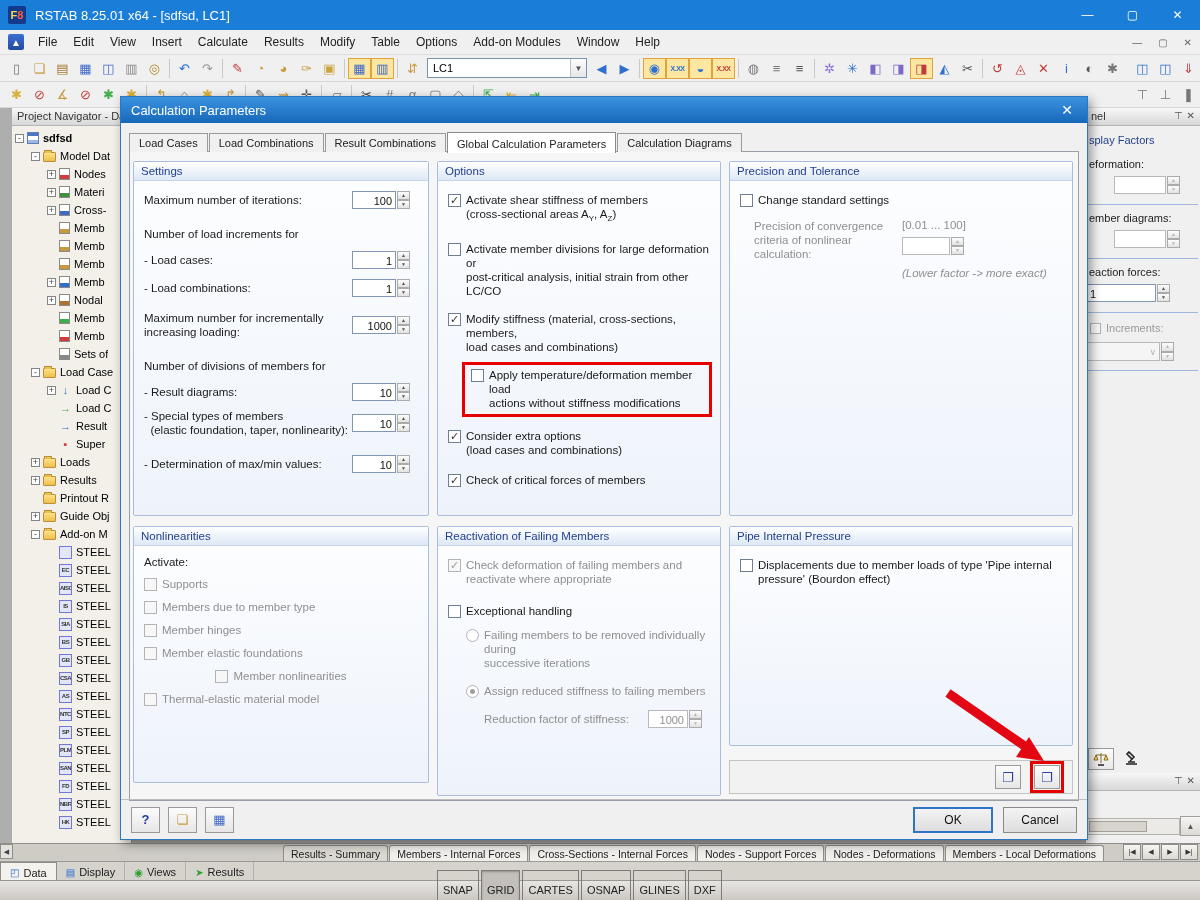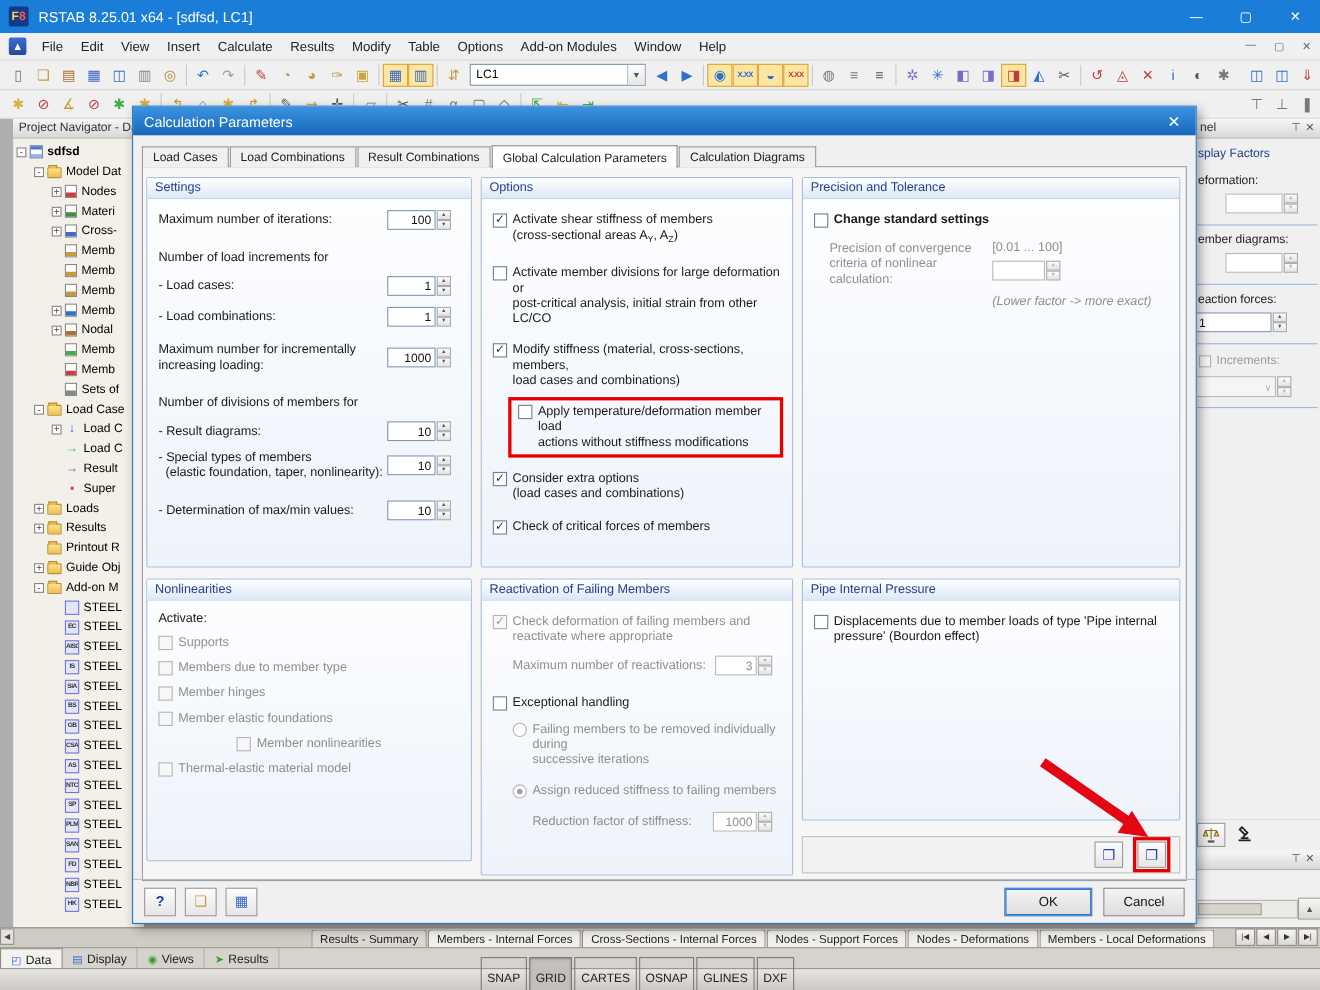--- a/index.html
+++ b/index.html
@@ -749,21 +749,21 @@
           <span>
             <div>Check of critical forces of members</div>
           </span>
         </div>
       </div>
   </div>
 
   <div class="grp" style="left:608px;top:64px;width:344px;height:355px;">
     <div class="grp-h">Precision and Tolerance</div>
     <div class="grp-c">
-      <div class="chkrow" style="margin-top:10px;font-weight:bold;">
+      <div class="chkrow" style="margin-top:10px;">
         <span class="cb"></span>
         <span>Change standard settings</span>
       </div>
       <div style="display:flex;margin-top:12px;">
         <div class="dis-txt" style="width:148px;line-height:14px;margin-left:14px;">
           <div>Precision of convergence</div>
           <div>criteria of nonlinear</div>
           <div>calculation:</div>
         </div>
         <div>
@@ -819,30 +819,20 @@
   <div class="grp" style="left:316px;top:429px;width:284px;height:270px;">
     <div class="grp-h">Reactivation of Failing Members</div>
     <div class="grp-c">
       <div class="chkrow" style="margin-top:10px;">
         <span class="cb dis on"></span>
         <span class="dis-txt">
           <div>Check deformation of failing members and</div>
           <div>reactivate where appropriate</div>
         </span>
       </div>
-      <div class="srow" style="margin-top:10px;padding-left:18px;">
-        <span class="dis-txt">Maximum number of reactivations:</span>
-        <span class="spinwrap" style="margin-right:8px;">
-          <span class="spinbox dis" style="width:38px;">3</span>
-            <span class="spinbtns dis">
-              <span>▲</span>
-              <span>▼</span>
-            </span>
-        </span>
-      </div>
       <div class="chkrow" style="margin-top:18px;">
         <span class="cb"></span>
         <span>Exceptional handling</span>
       </div>
       <div class="chkrow" style="margin-top:10px;padding-left:18px;">
         <span class="radio"></span>
         <span class="dis-txt">
           <div>Failing members to be removed individually during</div>
           <div>successive iterations</div>
         </span>

